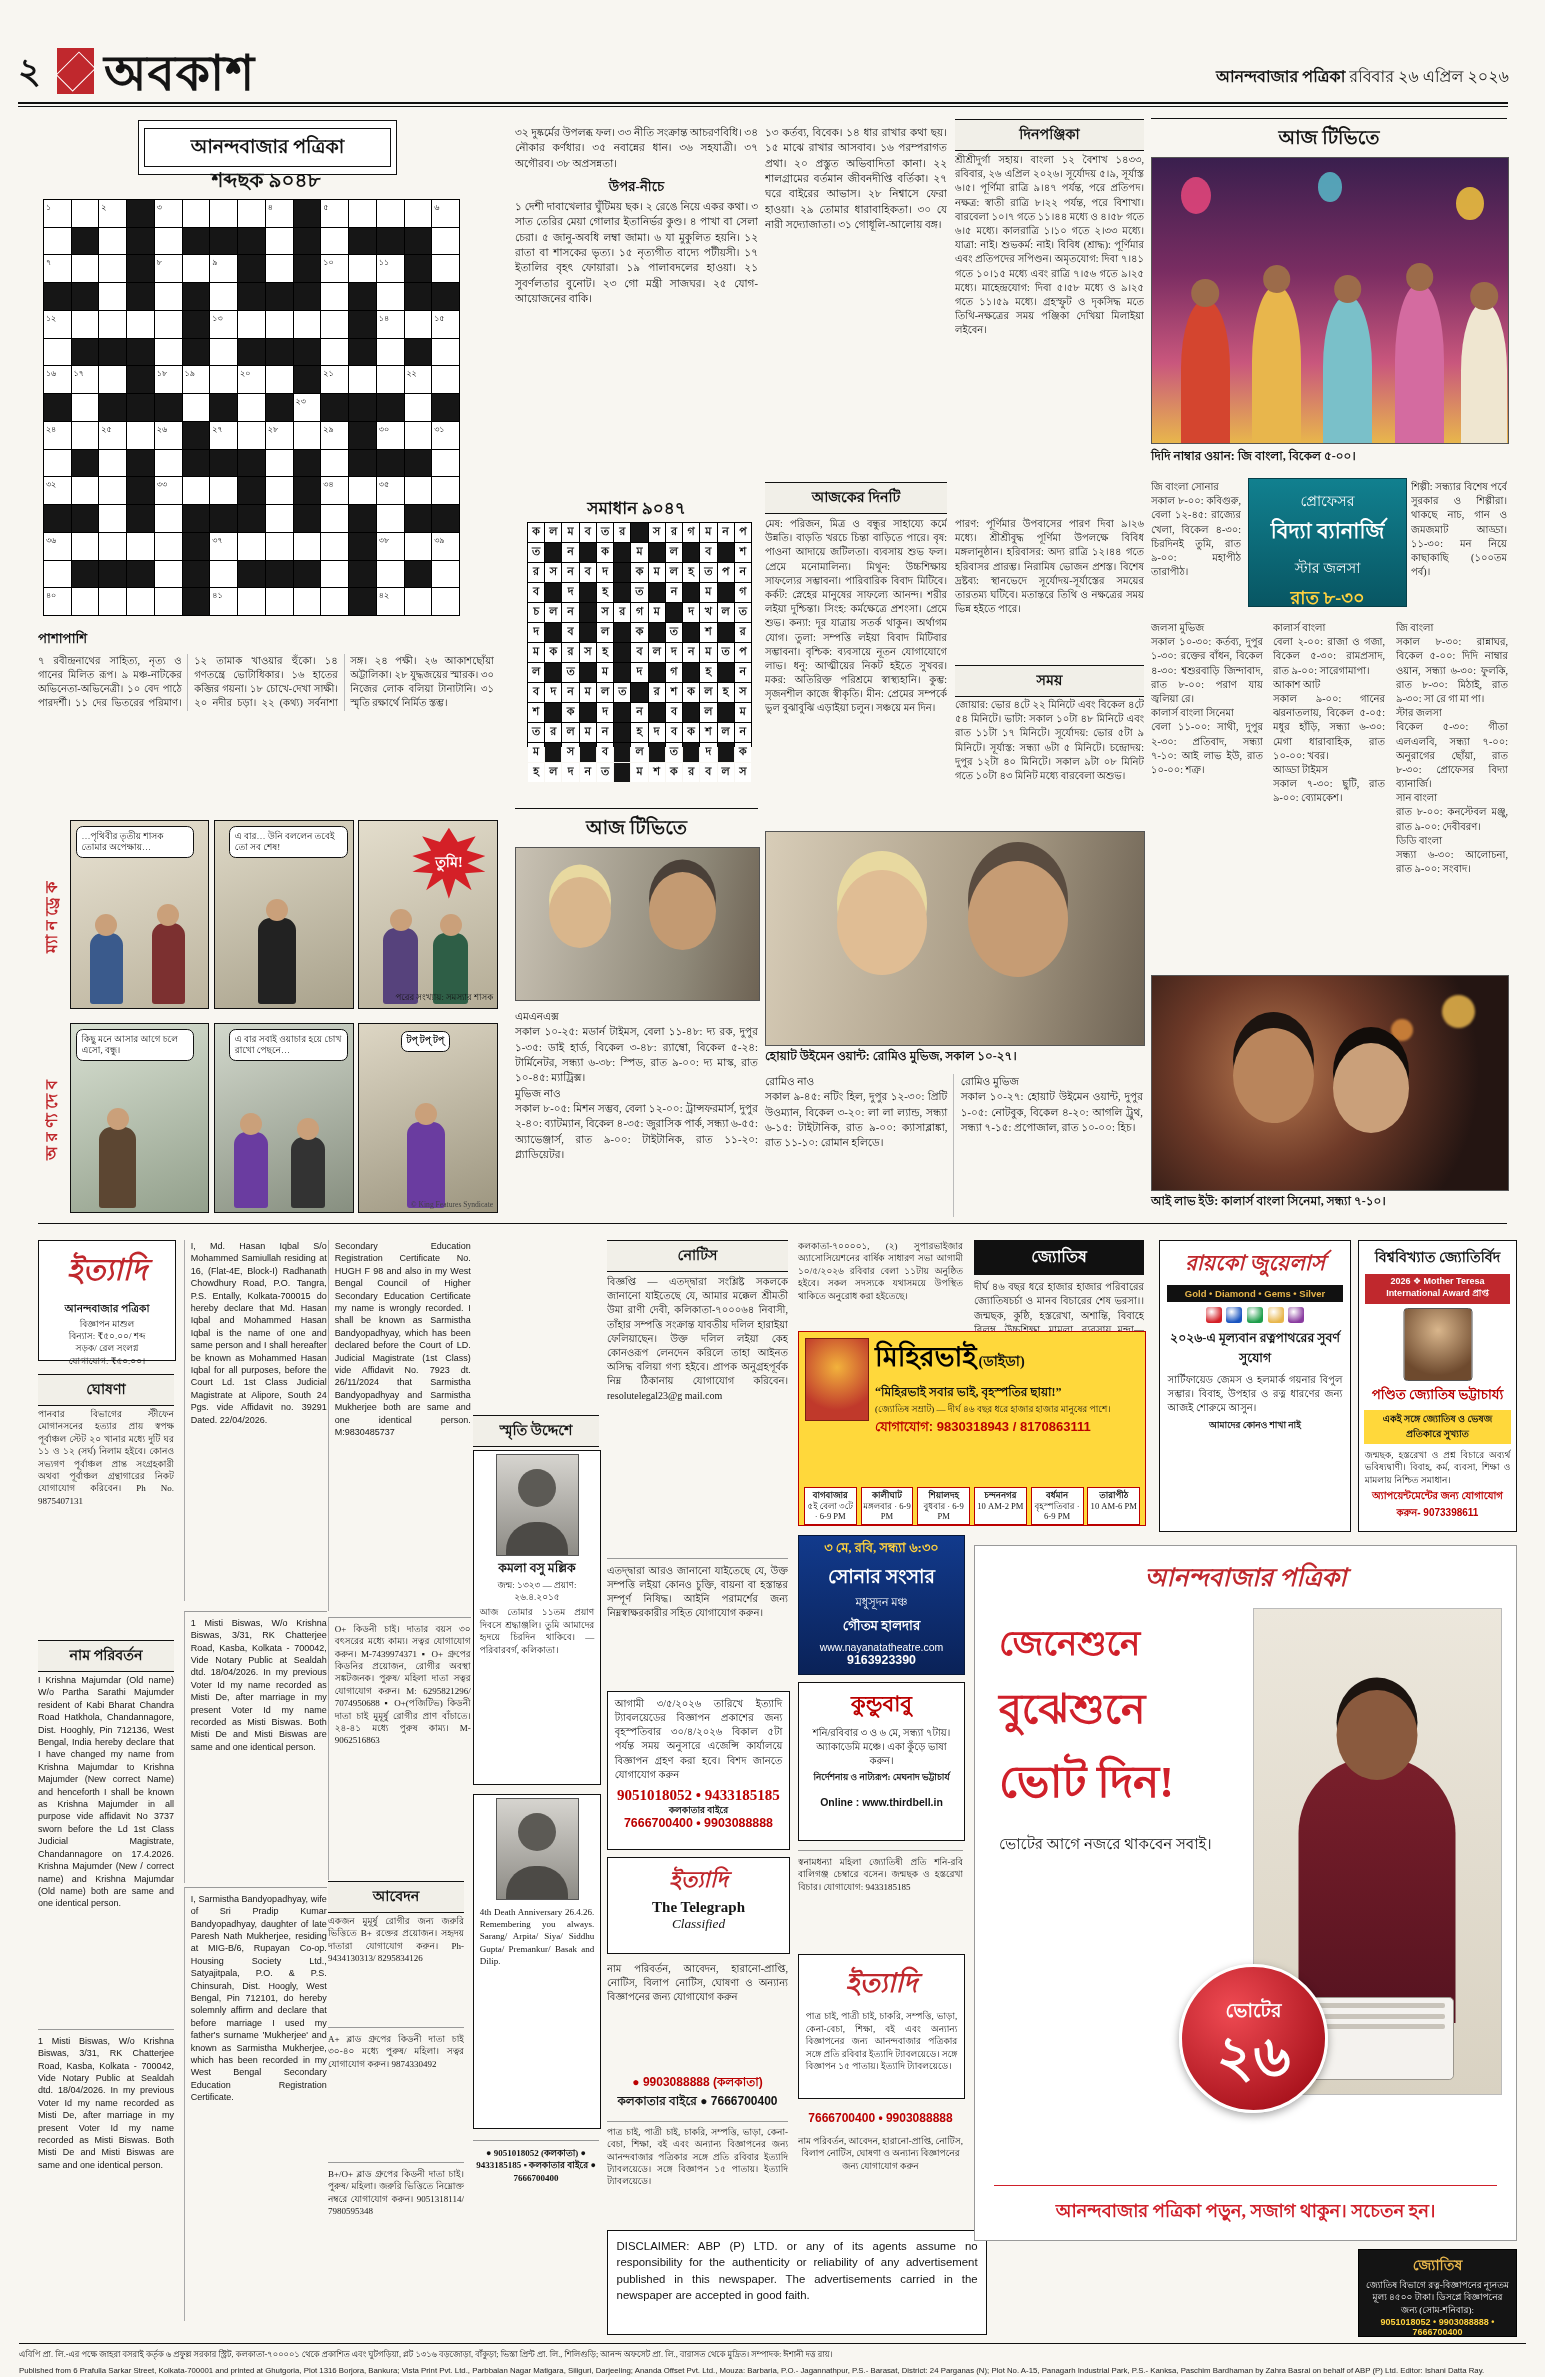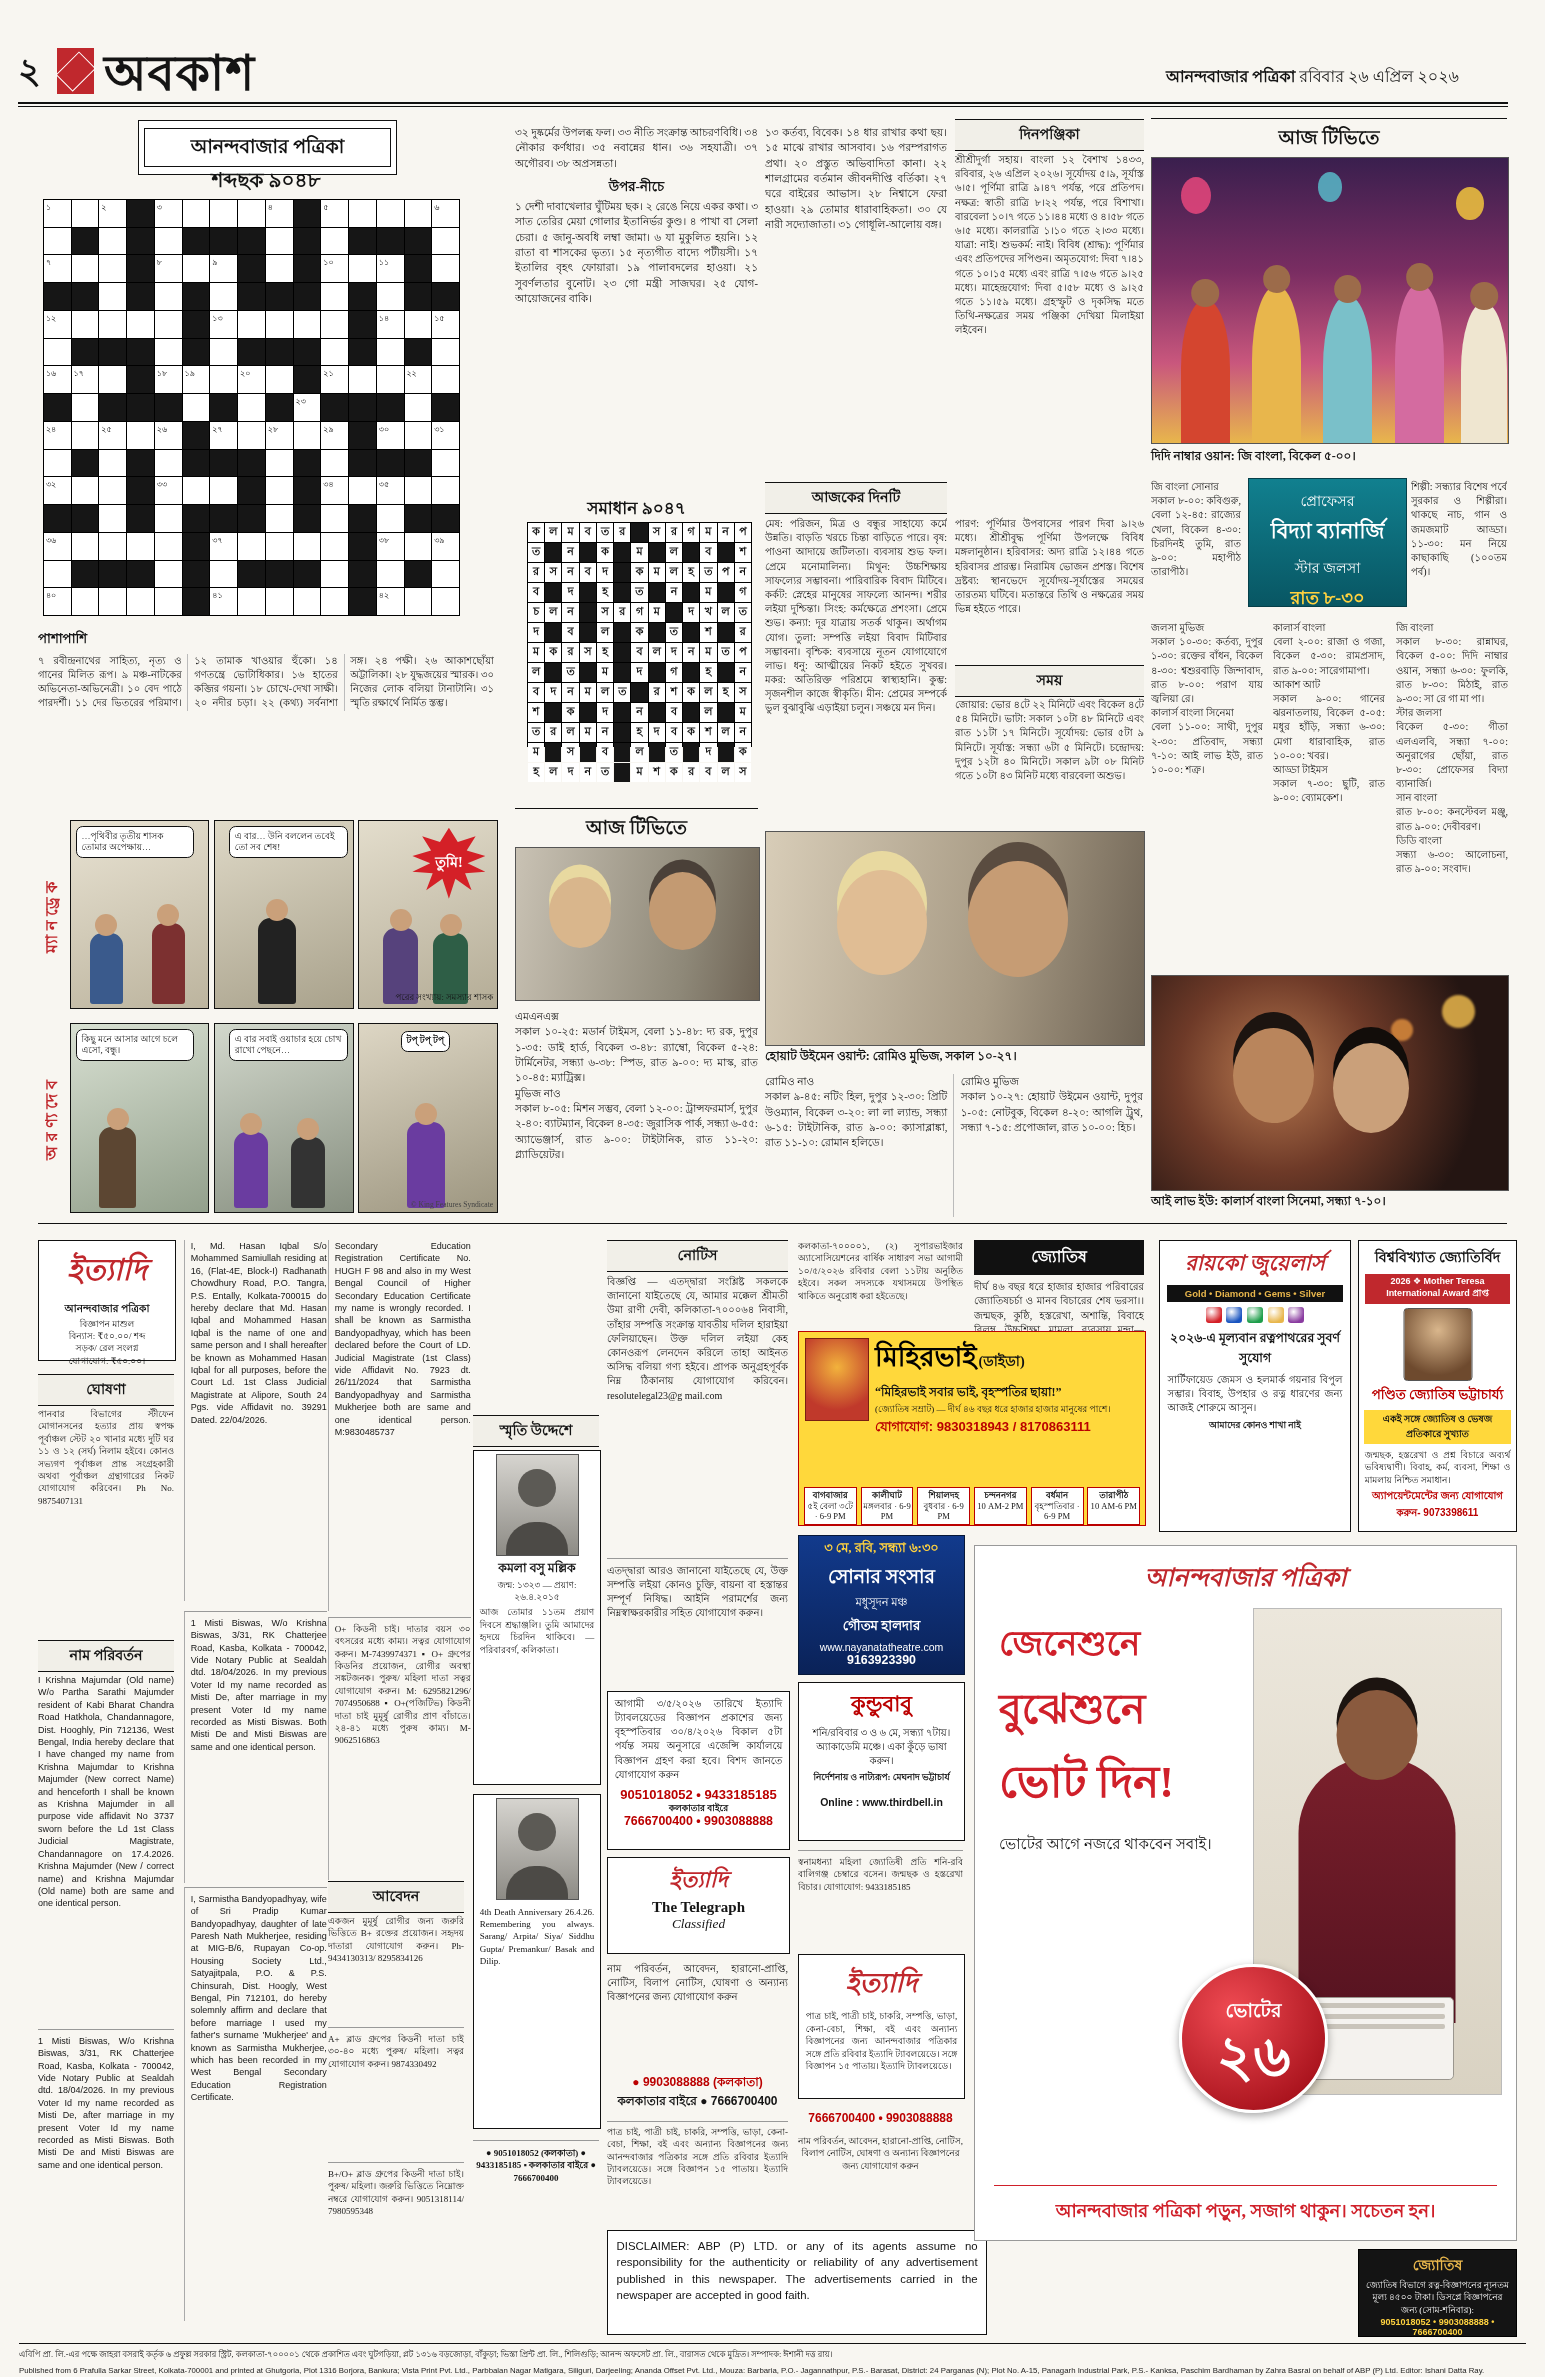--- a/index.html
+++ b/index.html
@@ -68,21 +68,21 @@
 </head>
 <body>
 
 <div class="page">
 
   <div class="abs b" style="left:18px;top:44px;font-size:35px;">২</div>
   <div class="abs" style="left:57px;top:48px;width:37px;height:46px;background:#c0282d;">
     <div style="position:absolute;inset:6.7px;border:1.9px solid #fff;transform:rotate(45deg);"></div>
   </div>
   <div class="abs b" style="left:104px;top:36px;font-size:49px;letter-spacing:1px;">অবকাশ</div>
-  <div class="abs" style="left:949px;top:64px;width:510px;text-align:right;font-size:16px;">
+  <div class="abs" style="left:999px;top:64px;width:510px;text-align:right;font-size:16px;">
     <span class="b">আনন্দবাজার পত্রিকা</span><span> রবিবার ২৬ এপ্রিল ২০২৬</span>
   </div>
   <div class="abs rule-dbl" style="left:18px;top:102px;width:1490px;"></div>
 
   <div class="abs boxed ctr" style="left:138px;top:120px;width:257px;padding:4.8px 0;border-width:1.4px;">
     <div class="b" style="font-size:19px;border:1px solid #111;padding:2.9px 0;margin:1.9px 4.8px;">আনন্দবাজার পত্রিকা</div>
   </div>
   <div class="abs b ctr" style="left:38px;top:165px;width:456px;font-size:20px;">শব্দছক ৯০৪৮</div>
   <div id="cw-grid" class="abs cw-wrap" style="left: 43px; top: 199px; width: 415px; height: 415px; grid-template-columns: repeat(15, 1fr);">
       <div class="cw-cell">
@@ -737,21 +737,21 @@
     <div class="obit-ph"></div>
     <div class="t19 jt" style="padding:2.9px 5.7px;">4th Death Anniversary 26.4.26. Remembering you always. Sarang/ Arpita/ Siya/ Siddhu Gupta/ Premankur/ Basak and Dilip.</div>
   </div>
   <div class="abs clip t19 ctr b" style="left:473px;top:2140px;width:126px;height:166px;border-top:0.5px solid #999;padding-top:5.7px;">● 9051018052 (কলকাতা) ● 9433185185 ▪ কলকাতার বাইরে ● 7666700400</div>
 
   <div class="abs sec-h" style="left:607px;top:1240px;width:181px;">নোটিস</div>
   <div class="abs clip t21 jt" style="left:607px;top:1275px;width:181px;height:276px;">বিজ্ঞপ্তি — এতদ্দ্বারা সংশ্লিষ্ট সকলকে জানানো যাইতেছে যে, আমার মক্কেল শ্রীমতী উমা রাণী দেবী, কলিকাতা-৭০০০৬৪ নিবাসী, তাঁহার সম্পত্তি সংক্রান্ত যাবতীয় দলিল হারাইয়া ফেলিয়াছেন। উক্ত দলিল লইয়া কেহ কোনওরূপ লেনদেন করিলে তাহা আইনত অসিদ্ধ বলিয়া গণ্য হইবে। প্রাপক অনুগ্রহপূর্বক নিম্ন ঠিকানায় যোগাযোগ করিবেন। resolutelegal23@g mail.com</div>
   <div class="abs clip t21 jt" style="left:607px;top:1558px;width:181px;height:124px;border-top:0.5px solid #999;padding-top:4.8px;">এতদ্দ্বারা আরও জানানো যাইতেছে যে, উক্ত সম্পত্তি লইয়া কোনও চুক্তি, বায়না বা হস্তান্তর সম্পূর্ণ নিষিদ্ধ। আইনি পরামর্শের জন্য নিম্নস্বাক্ষরকারীর সহিত যোগাযোগ করুন।</div>
   <div class="abs boxed ctr clip" style="left:607px;top:1691px;width:181px;height:157px;border-width:1.4px;">
     <div class="t21 jt" style="padding:4.8px 6.7px;">আগামী ৩/৫/২০২৬ তারিখে ইত্যাদি ট্যাবলয়েডের বিজ্ঞাপন প্রকাশের জন্য বৃহস্পতিবার ৩০/৪/২০২৬ বিকাল ৫টা পর্যন্ত সময় অনুসারে এজেন্সি কার্যালয়ে বিজ্ঞাপন গ্রহণ করা হবে। বিশদ জানতে যোগাযোগ করুন</div>
-    <div class="b sans" style="font-size:13px;color:#b00;">9051018052 • 9433185185</div>
+    <div class="b sans" style="font-size:15px;color:#b00;font-family:Liberation Serif, serif;">9051018052 • 9433185185</div>
     <div class="t19 b">কলকাতার বাইরে</div>
     <div class="b sans" style="font-size:12.4px;color:#b00;">7666700400 • 9903088888</div>
   </div>
   <div class="abs boxed ctr" style="left:607px;top:1857px;width:181px;height:95px;">
     <div class="redscript" style="font-size:22px;margin-top:3.8px;">ইত্যাদি</div>
     <div class="b" style="font-size:15px;">The Telegraph</div>
     <div style="font-style:italic;font-size:13.3px;">Classified</div>
   </div>
   <div class="abs clip t21 jt" style="left:607px;top:1962px;width:181px;height:109px;">নাম পরিবর্তন, আবেদন, হারানো-প্রাপ্তি, নোটিস, বিলাপ নোটিস, ঘোষণা ও অন্যান্য বিজ্ঞাপনের জন্য যোগাযোগ করুন</div>
   <div class="abs b sans ctr" style="left:607px;top:2073px;width:181px;font-size:12px;color:#b00;">● 9903088888 (কলকাতা)</div>

